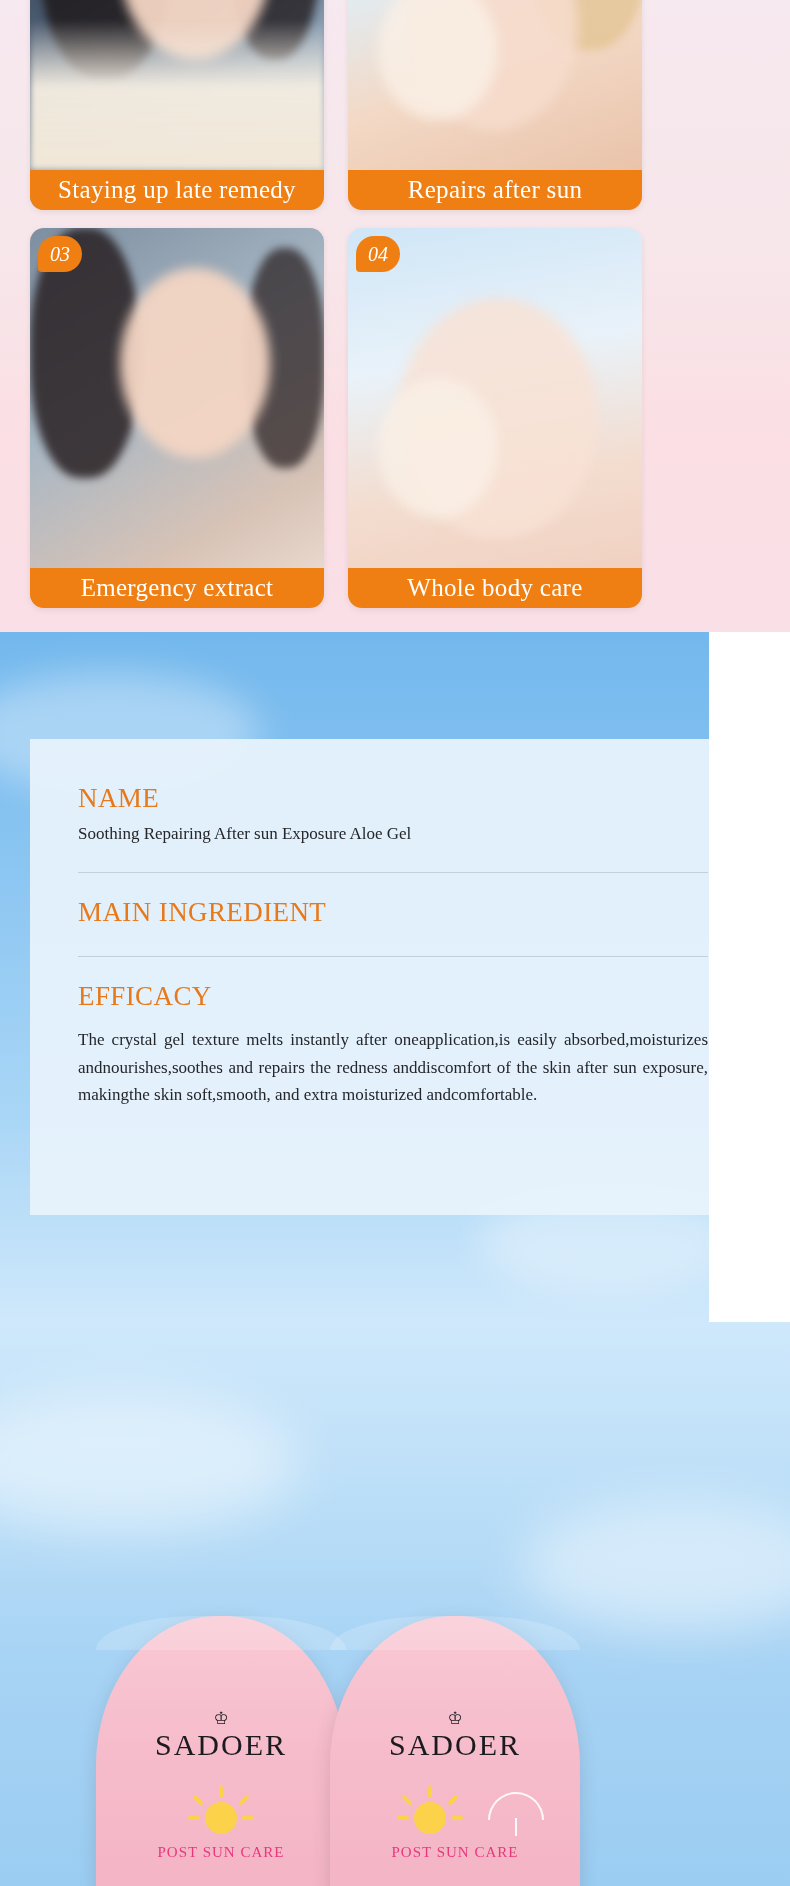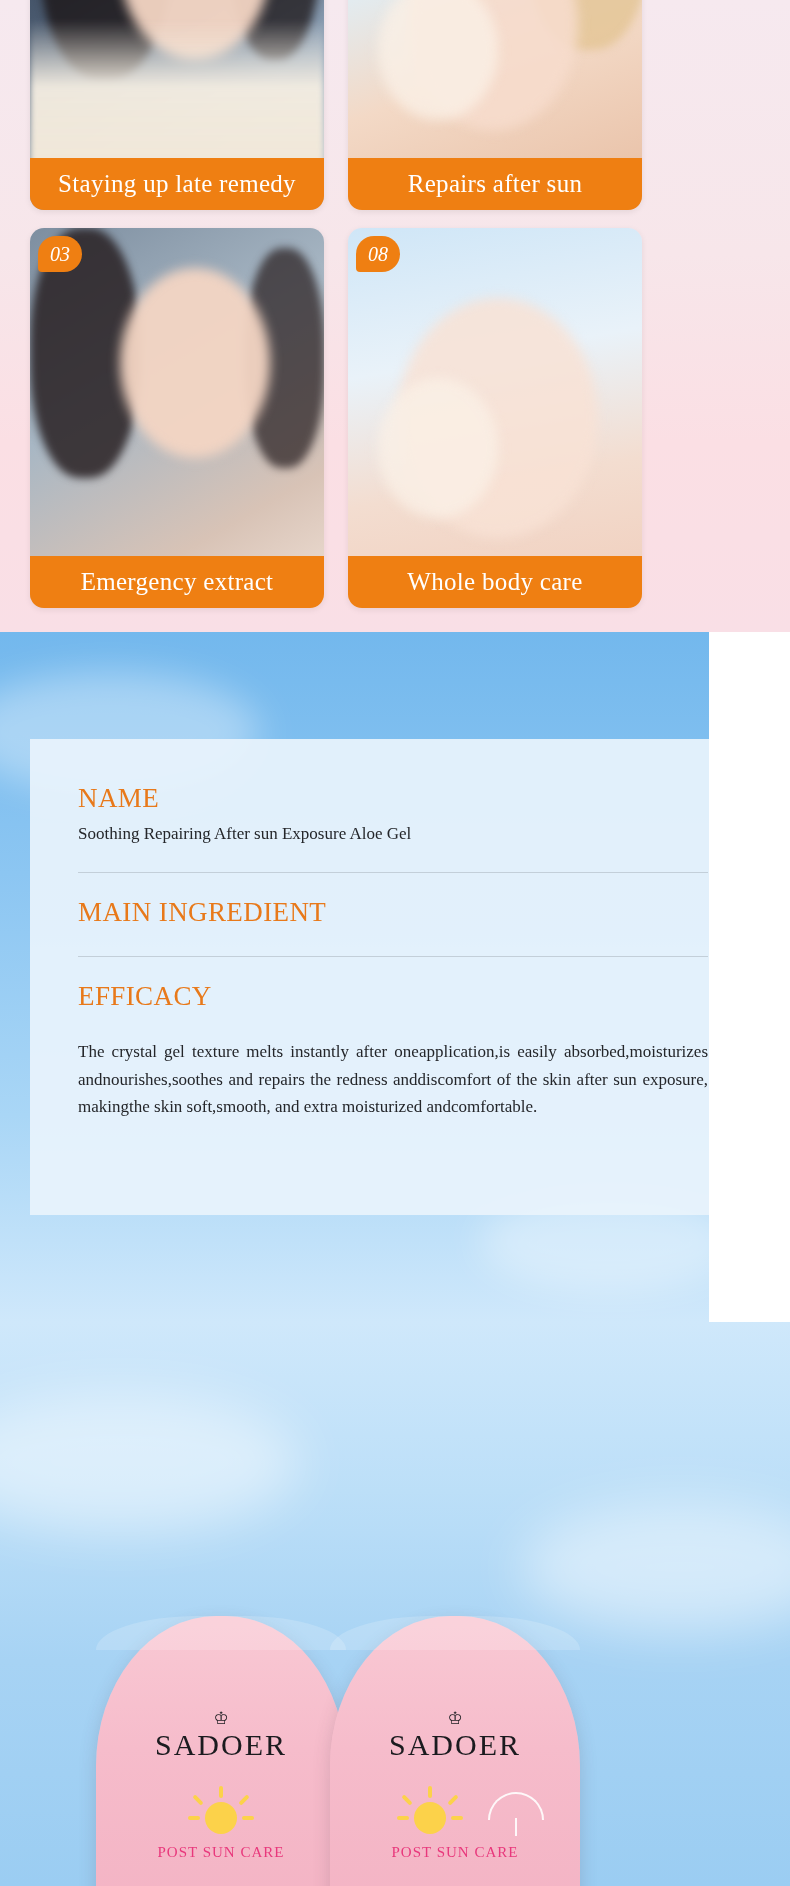--- a/index.html
+++ b/index.html
@@ -43,21 +43,21 @@
   .card-photo {
     position: absolute;
     left: 0; top: 0;
     width: 100%;
     height: 100%;
   }
   .card-label {
     position: absolute;
     left: 0; bottom: 0;
     width: 100%;
-    height: 52px;
+    height: 40px;
     background: #ef7f12;
     color: #ffffff;
     font-size: 25px;
     display: flex;
     align-items: center;
     justify-content: center;
     letter-spacing: 0.3px;
   }
   .card-badge {
     position: absolute;
@@ -149,21 +149,21 @@
   .divider {
     height: 1px;
     background: #c3cfd9;
     margin: 28px 0 24px 0;
   }
   .efficacy-body {
     color: #24262a;
     font-size: 17px;
     line-height: 1.62;
     text-align: justify;
-    margin-top: 26px;
+    margin-top: 14px;
   }
 
   
   .bottom-section {
     position: absolute;
     left: 0; top: 1322px;
     width: 790px;
     height: 564px;
     background: linear-gradient(180deg, #cfe8fb 0%, #bcdff8 30%, #a7d3f4 60%, #9bcdf2 100%);
     overflow: hidden;
@@ -288,21 +288,21 @@
       </div>
       <div class="card-badge">03</div>
       <div class="card-label">Emergency extract</div>
     </div>
 
     <div class="card">
       <div class="card-photo photo-d">
         <div class="skin-blob blob4"></div>
         <div class="skin-blob blob2"></div>
       </div>
-      <div class="card-badge">08</div>
+      <div class="card-badge">04</div>
       <div class="card-label">Whole body care</div>
     </div>
 
   </div>
 </div>
 
 <div class="mid-section">
   <div class="cloud" style="width:300px;height:120px;left:-40px;top:40px;"></div>
   <div class="cloud" style="width:260px;height:100px;right:-30px;top:560px;"></div>
 

